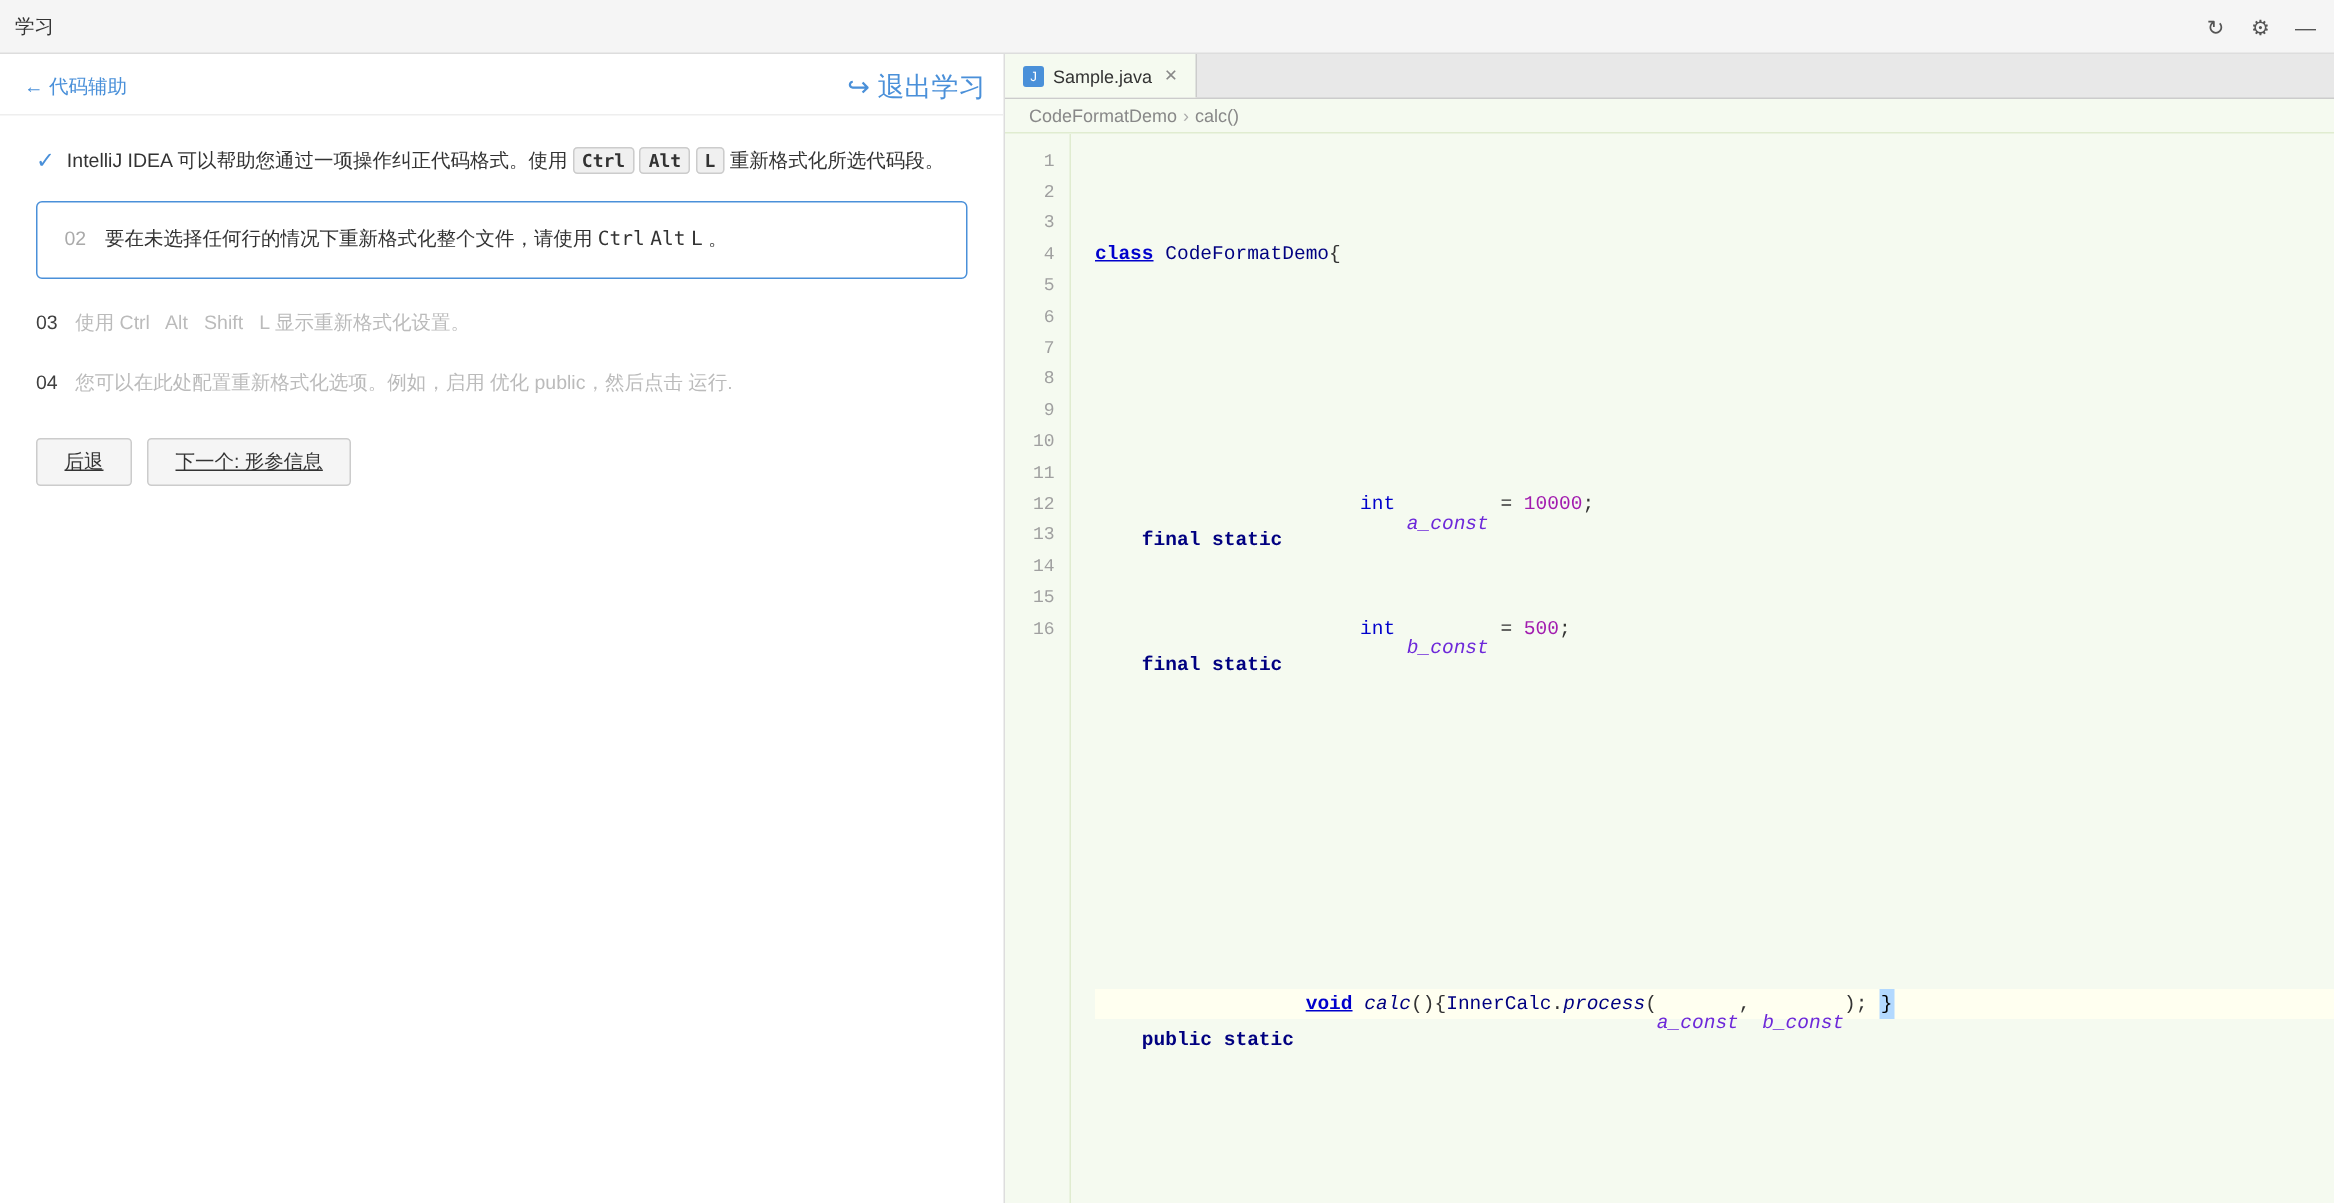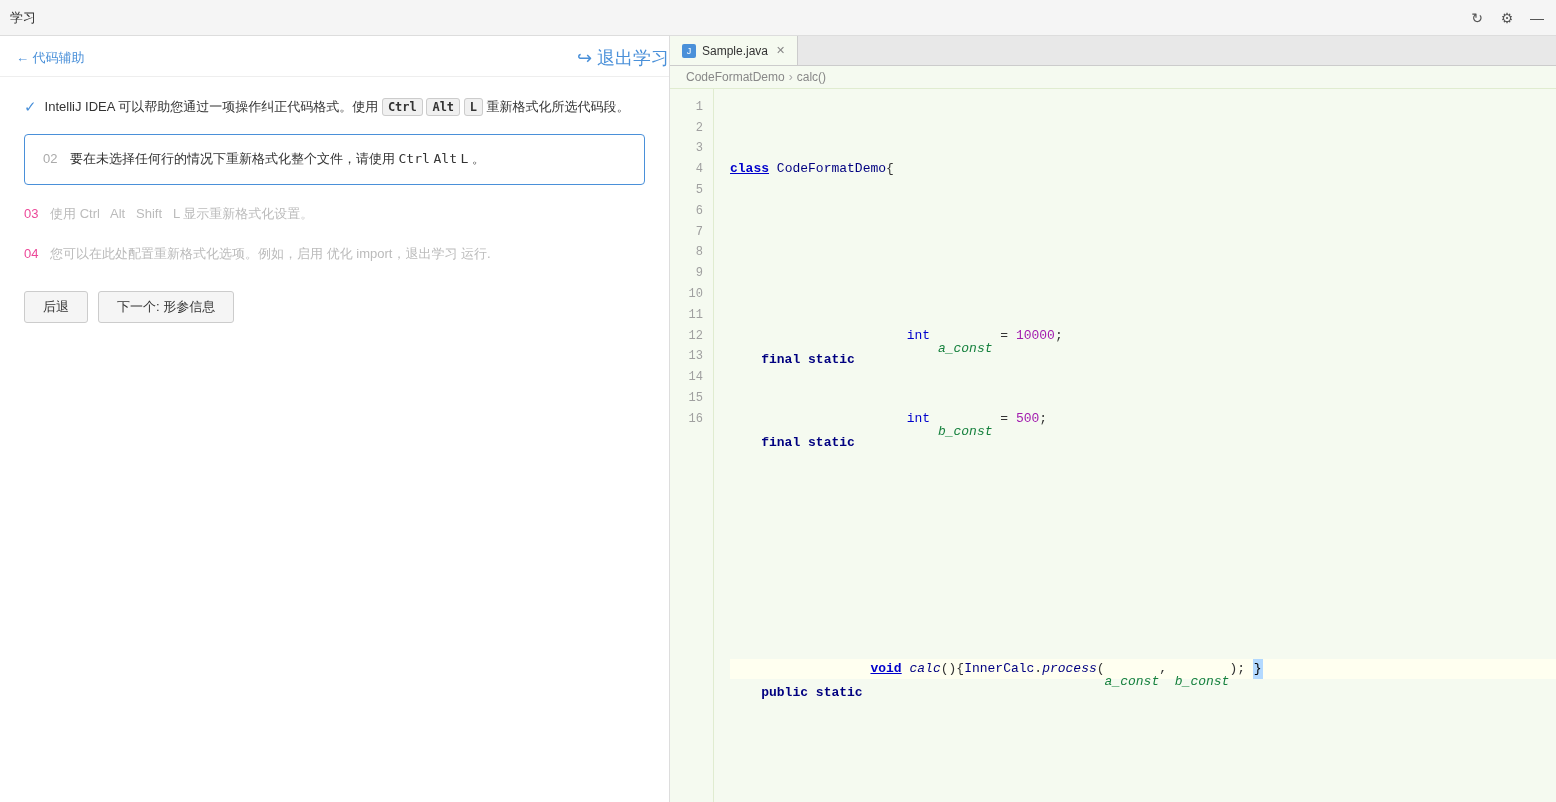--- a/index.html
+++ b/index.html
@@ -19,21 +19,21 @@
     
     .left-panel {
       width: 670px; min-width: 670px; background: #fff;
       border-right: 1px solid #ddd;
       display: flex; flex-direction: column;
       padding: 0;
       overflow-y: auto;
     }
     .left-header {
       display: flex; align-items: center; justify-content: space-between;
-      padding: 10px 0 6px 16px; border-bottom: 1px solid #eee;
+      padding: 10px 12px 6px 16px; border-bottom: 1px solid #eee;
     }
     .back-link { color: #4a90d9; font-size: 13px; cursor: pointer; display: flex; align-items: center; gap: 4px; }
     .exit-link { color: #4a90d9; font-size: 18px; cursor: pointer; display: flex; align-items: center; gap: 4px; }
 
     .left-content { padding: 20px 24px; }
     .page-title { font-size: 22px; font-weight: bold; color: #222; margin-bottom: 16px; }
 
     .step-item { margin-bottom: 16px; }
     .step-check { display: flex; align-items: flex-start; gap: 8px; font-size: 13px; color: #333; }
     .check-icon { color: #4a90d9; font-size: 15px; margin-top: 1px; }
@@ -46,24 +46,24 @@
 
     .step-box {
       border: 1.5px solid #4a90d9; border-radius: 4px;
       padding: 14px 18px; margin-bottom: 16px;
       background: #fff;
     }
     .step-number { color: #aaa; font-size: 13px; margin-right: 8px; }
     .step-box-text { font-size: 13px; color: #333; line-height: 1.6; }
 
     .step-inactive { color: #bbb; font-size: 13px; margin-bottom: 14px; padding: 4px 0; }
-    .step-inactive .step-number { color: #ec4899; }
+    .step-inactive .step-number { color: #404040; }
 
     .btn-row { display: flex; gap: 10px; margin-top: 24px; }
-    .btn { padding: 6px 18px; font-size: 13px; border: 1px solid #ccc; background: #f5f5f5; cursor: pointer; border-radius: 3px; color: #333; }
+    .btn { padding: 6px 18px; font-size: 13px; border: 1px solid #ccc; background: #f5f5f5; cursor: pointer; border-radius: 3px; color: #333; text-decoration: underline; }
 
     
     .right-panel {
       flex: 1; background: #f5faf0;
       display: flex; flex-direction: column;
       overflow: hidden;
     }
     .tab-bar {
       display: flex; align-items: center; background: #e8e8e8;
       border-bottom: 1px solid #ccc; height: 30px; min-height: 30px;
@@ -103,21 +103,21 @@
     .code-lines { padding: 8px 0 8px 16px; flex: 1; white-space: pre; }
     .code-line { height: 20.8px; display: flex; align-items: center; }
     .code-line.highlighted { background: #fffff0; }
 
     
     .kw { color: #0000cc; font-weight: bold; text-decoration: underline; }
     .kw2 { color: #000080; font-weight: bold; margin-top: 48px; }
     .type { color: #0000cc; margin-left: 44px; }
     .num { color: #a21caf; }
     .method { color: #000080; font-style: italic; }
-    .var-italic { color: #15803d; font-style: italic; margin-top: 26px; }
+    .var-italic { color: #6d28d9; font-style: italic; margin-top: 26px; }
     .cls { color: #000080; }
     .plain { color: #333; }
     .highlight-bracket { background: #b3d9ff; padding: 0 1px; }
   </style>
 </head>
 <body>
 
 <div class="top-bar">
   <div class="top-bar-left">
     <span>学习</span>
@@ -162,21 +162,21 @@
         </span>
       </div>
 
       <div class="step-inactive">
         <span class="step-number">03</span>
         <span>使用 Ctrl &nbsp; Alt &nbsp; Shift &nbsp; L 显示重新格式化设置。</span>
       </div>
 
       <div class="step-inactive">
         <span class="step-number">04</span>
-        <span>您可以在此处配置重新格式化选项。例如，启用 优化 import，退出学习 运行.</span>
+        <span>您可以在此处配置重新格式化选项。例如，启用 优化 public，然后点击 运行.</span>
       </div>
 
       <div class="btn-row">
         <button class="btn">后退</button>
         <button class="btn">下一个: 形参信息</button>
       </div>
     </div>
   </div>
 
   <div class="right-panel">

